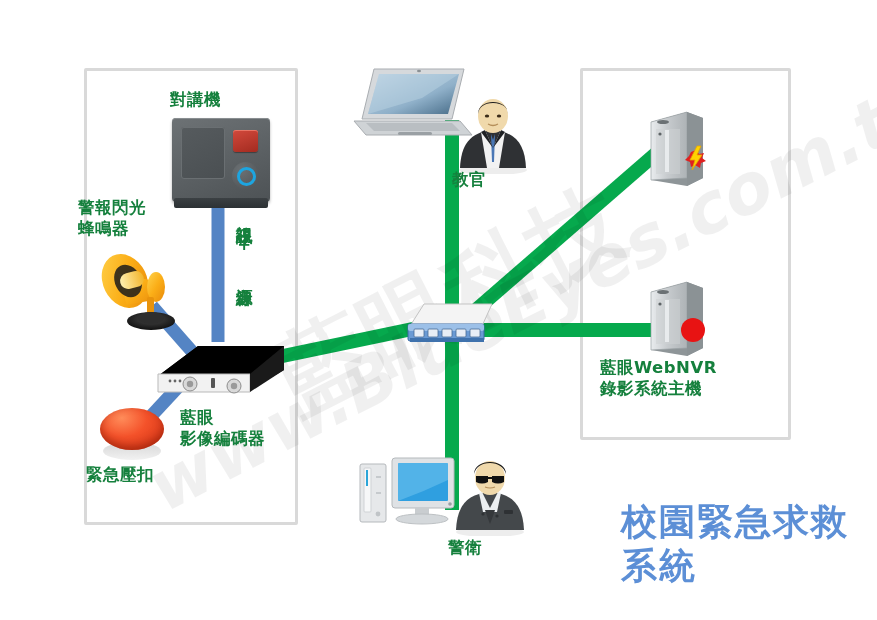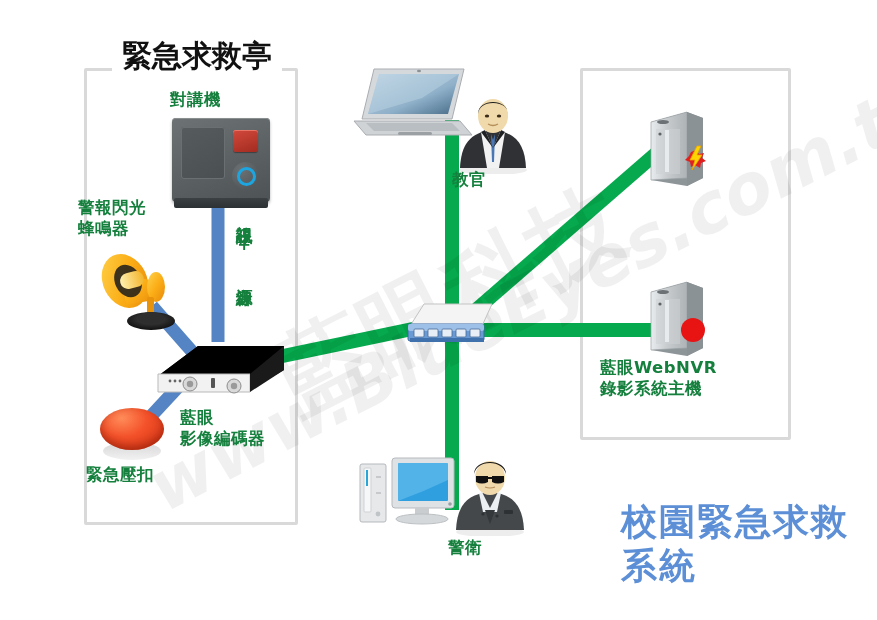--- a/index.html
+++ b/index.html
@@ -311,21 +311,20 @@
         <rect x="20" y="22" width="4" height="42" fill="#e8ebed"></rect>
         <ellipse cx="18" cy="14" rx="6" ry="2" fill="#6b7174"></ellipse>
         <circle cx="15" cy="26" r="1.6" fill="#5e6467"></circle>
         <circle cx="48" cy="52" r="12" fill="#e81313"></circle>
       </svg>
     </div>
   </div>
 
   <div class="layer" id="labels">
 
-    <div class="group-title" style="left:112px;top:36px;">緊急求救亭</div>
 
     <div class="lbl" style="left:170px;top:90px;width:102px;">對講機</div>
 
     <div class="lbl" style="left:78px;top:198px;width:110px;">警報閃光
 蜂鳴器</div>
 
     <div class="lbl" style="left:86px;top:465px;width:110px;">緊急壓扣</div>
 
     <div class="lbl" style="left:180px;top:408px;width:130px;">藍眼
 影像編碼器</div>

